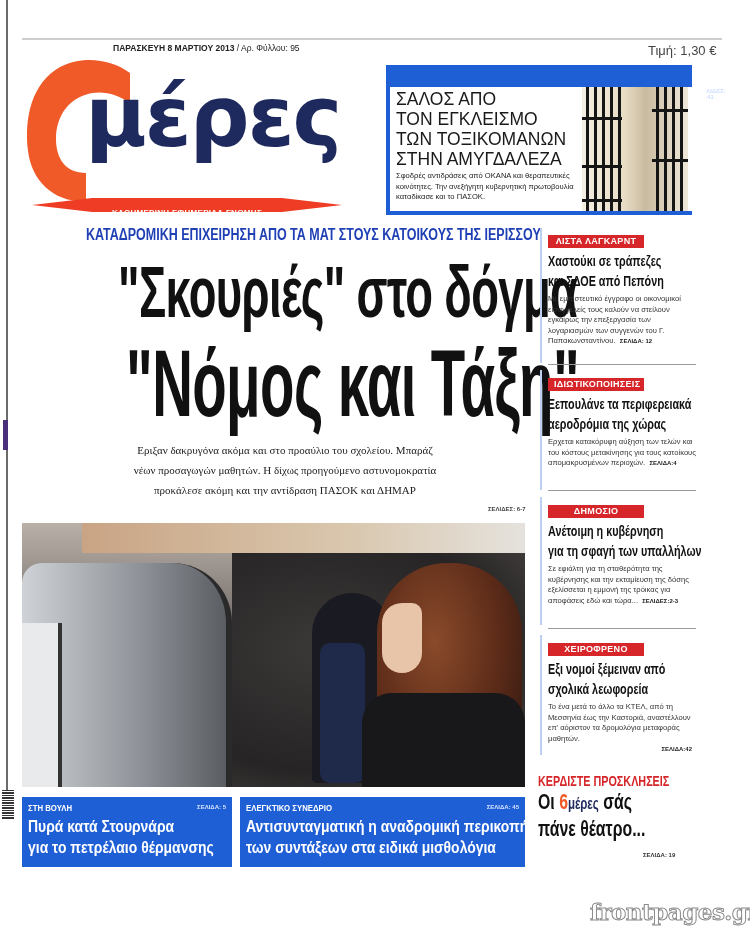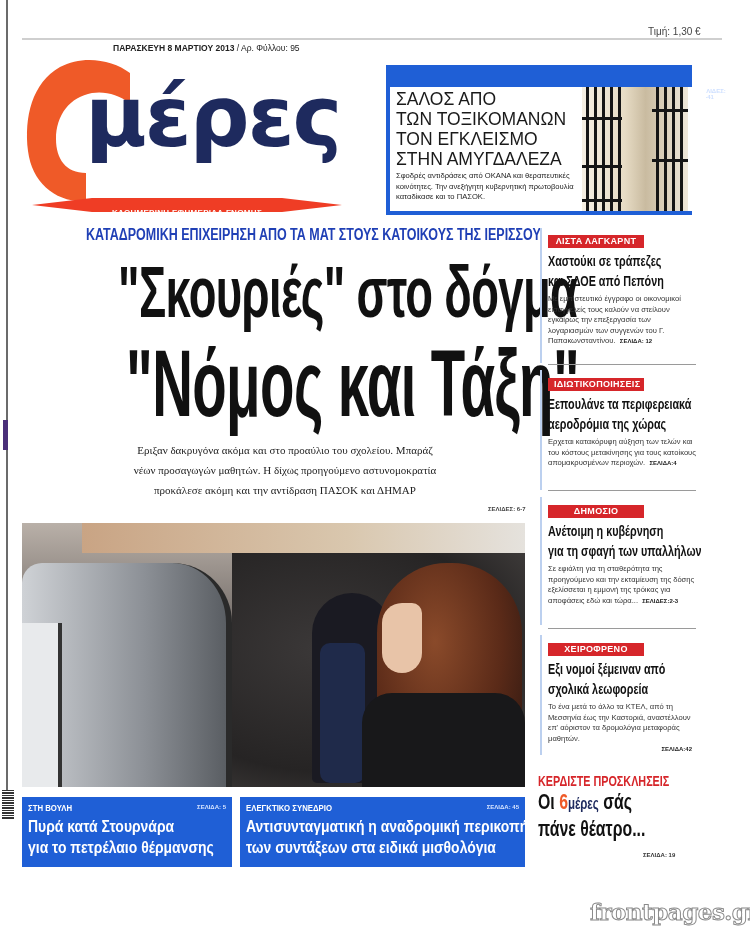--- a/index.html
+++ b/index.html
@@ -7,21 +7,21 @@
   body { position: relative; font-family: "Liberation Sans", sans-serif; color: #111; }
 
   .left-edge { position: absolute; left: 6px; top: 0; width: 2px; height: 820px; background: #6b6b6b; }
   .left-tab { position: absolute; left: 3px; top: 420px; width: 5px; height: 30px; background: #4a2f7a; }
   .barcode { position: absolute; left: 2px; top: 790px; width: 12px; height: 30px;
     background: repeating-linear-gradient(to bottom, #333 0 1px, #fff 1px 2px, #333 2px 4px, #fff 4px 5px); }
   .top-rule { position: absolute; left: 22px; top: 38px; width: 700px; height: 2px; background: #cfcfcf; }
 
   .dateline { position: absolute; left: 113px; top: 43px; font-size: 8.5px; color: #222; white-space: nowrap; }
   .dateline b { font-weight: bold; }
-  .price { position: absolute; left: 648px; top: 26px; font-size: 10px; color: #444; }
+  .price { position: absolute; left: 648px; top: 43px; font-size: 13px; color: #444; }
 
   
   .logo { position: absolute; left: 22px; top: 55px; width: 330px; height: 160px; }
   .logo-six { position: absolute; left: 0; top: 0; }
   .logo-word { position: absolute; left: 63px; top: 20px; font-family: "DejaVu Sans", sans-serif; font-weight: bold;
     font-size: 84px; color: #1e2a5e; letter-spacing: -2px; line-height: 1; }
   .tagline-bar { position: absolute; left: 10px; top: 143px; width: 310px; height: 14px; }
   .tagline-text { position: absolute; left: 0; top: 8px; width: 100%; text-align: center; font-size: 8px; font-weight: bold;
     color: #fff; line-height: 14px; letter-spacing: 0.3px; }
 
@@ -113,22 +113,22 @@
 </div>
 
 <div class="promo">
   <div class="promo-head">
     <span class="promo-kicker">ΒΑΦΤΙΣΑΝ ΤΗ «ΣΚΟΥΠΑ» ΑΝΘΡΩΠΙΣΤΙΚΗ ΒΟΗΘΕΙΑ</span>
     <span class="promo-pages">ΣΕΛΙΔΕΣ: 40-41</span>
   </div>
   <div class="promo-body">
     <div class="promo-title">
       <div>ΣΑΛΟΣ ΑΠΟ</div>
+      <div>ΤΟΝ ΕΓΚΛΕΙΣΜΟ</div>
       <div>ΤΩΝ ΤΟΞΙΚΟΜΑΝΩΝ</div>
-      <div>ΤΟΝ ΕΓΚΛΕΙΣΜΟ</div>
       <div>ΣΤΗΝ ΑΜΥΓΔΑΛΕΖΑ</div>
     </div>
     <div class="promo-text">Σφοδρές αντιδράσεις από ΟΚΑΝΑ και θεραπευτικές κοινότητες. Την ανεξήγητη κυβερνητική πρωτοβουλία καταδίκασε και το ΠΑΣΟΚ.</div>
     <div class="promo-img">
       <div class="bar" style="left:4px"></div>
         <div class="bar" style="left:12px"></div>
         <div class="bar" style="left:20px"></div>
         <div class="bar" style="left:28px"></div>
         <div class="bar" style="left:36px"></div>
       <div class="bar" style="left:74px"></div>
@@ -211,21 +211,21 @@
   <div class="story-text"><span>Ερχεται κατακόρυφη αύξηση των τελών και του κόστους μετακίνησης για τους κατοίκους απομακρυσμένων περιοχών.</span>&nbsp; <span class="story-pages">ΣΕΛΙΔΑ:4</span></div>
 </div>
 <div class="story-sep" style="top:490px;"></div>
 
 <div class="story" style="top:500px;">
   <span class="story-tag">ΔΗΜΟΣΙΟ</span>
   <div class="story-title">
     <div>Ανέτοιμη η κυβέρνηση</div>
     <div>για τη  σφαγή των υπαλλήλων</div>
   </div>
-  <div class="story-text"><span>Σε εφιάλτη για τη σταθερότητα της προηγούμενο και την εκταμίευση της δόσης εξελίσσεται η εμμονή της τρόικας για αποφάσεις εδώ και τώρα...</span>&nbsp; <span class="story-pages">ΣΕΛΙΔΕΣ:2-3</span></div>
+  <div class="story-text"><span>Σε εφιάλτη για τη σταθερότητα της κυβέρνησης και την εκταμίευση της δόσης εξελίσσεται η εμμονή της τρόικας για αποφάσεις εδώ και τώρα...</span>&nbsp; <span class="story-pages">ΣΕΛΙΔΕΣ:2-3</span></div>
 </div>
 <div class="story-sep" style="top:628px;"></div>
 
 <div class="story" style="top:638px;">
   <span class="story-tag">ΧΕΙΡΟΦΡΕΝΟ</span>
   <div class="story-title">
     <div>Εξι νομοί ξέμειναν από</div>
     <div>σχολικά λεωφορεία</div>
   </div>
   <div class="story-text"><span>Το ένα μετά το άλλο τα ΚΤΕΛ, από τη Μεσσηνία έως την Καστοριά, αναστέλλουν επ' αόριστον τα δρομολόγια μεταφοράς μαθητών.</span> <span class="story-pages" style="display:block;text-align:right;margin-right:6px;">ΣΕΛΙΔΑ:42</span></div>

